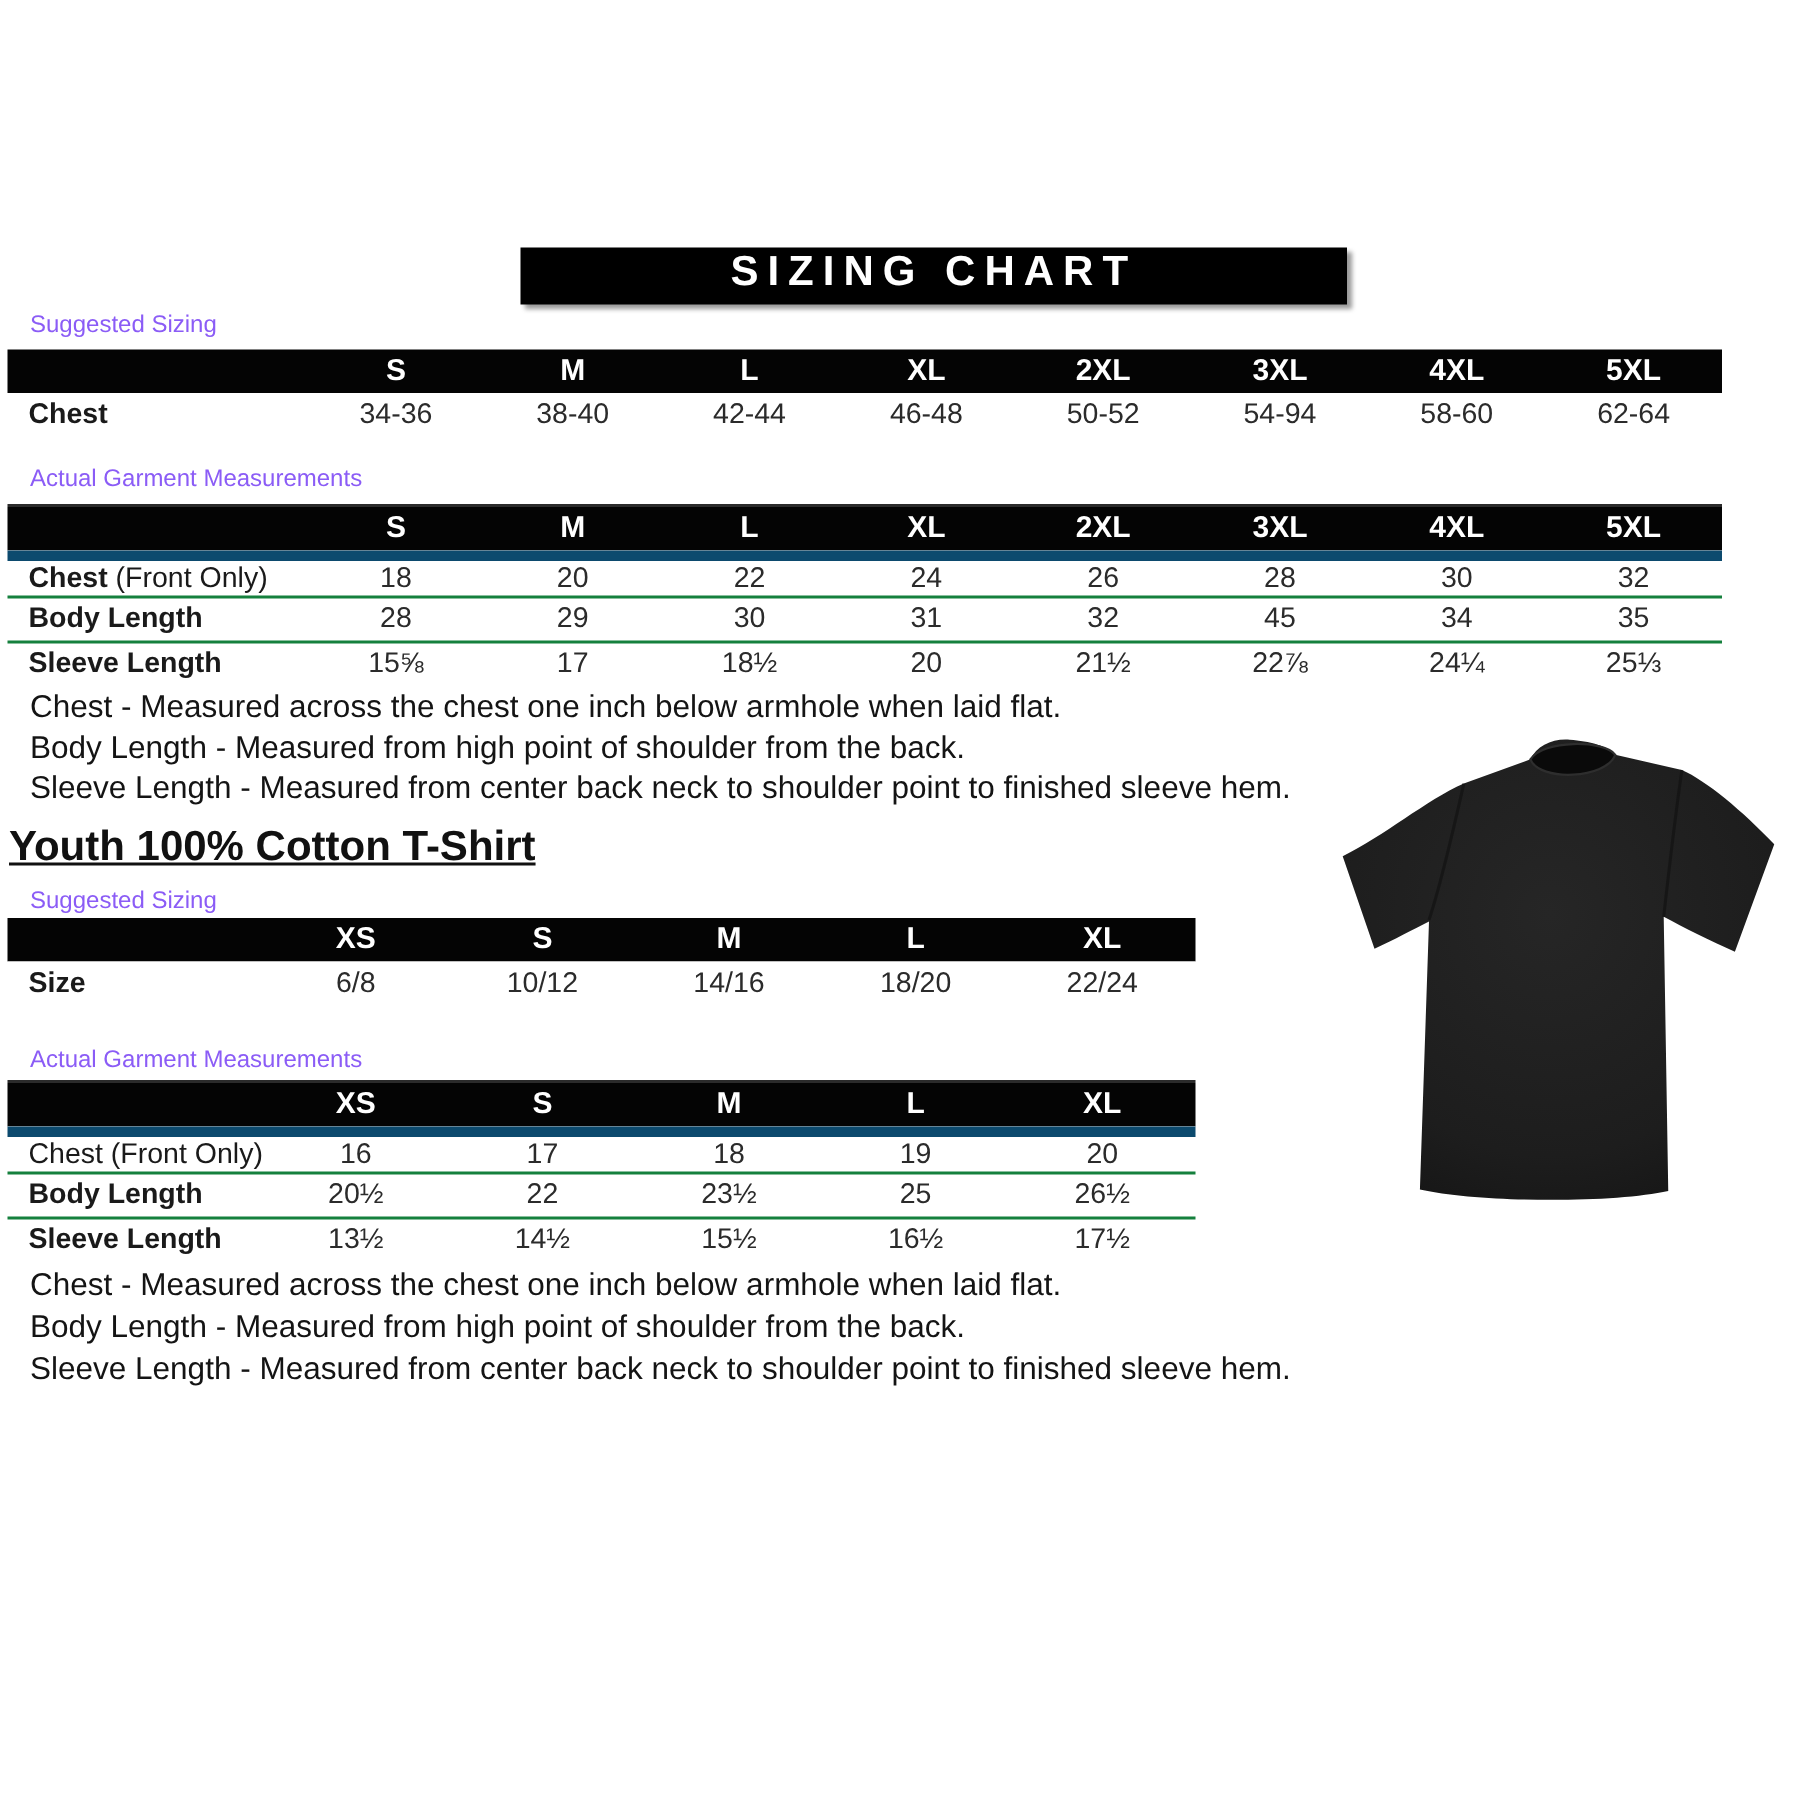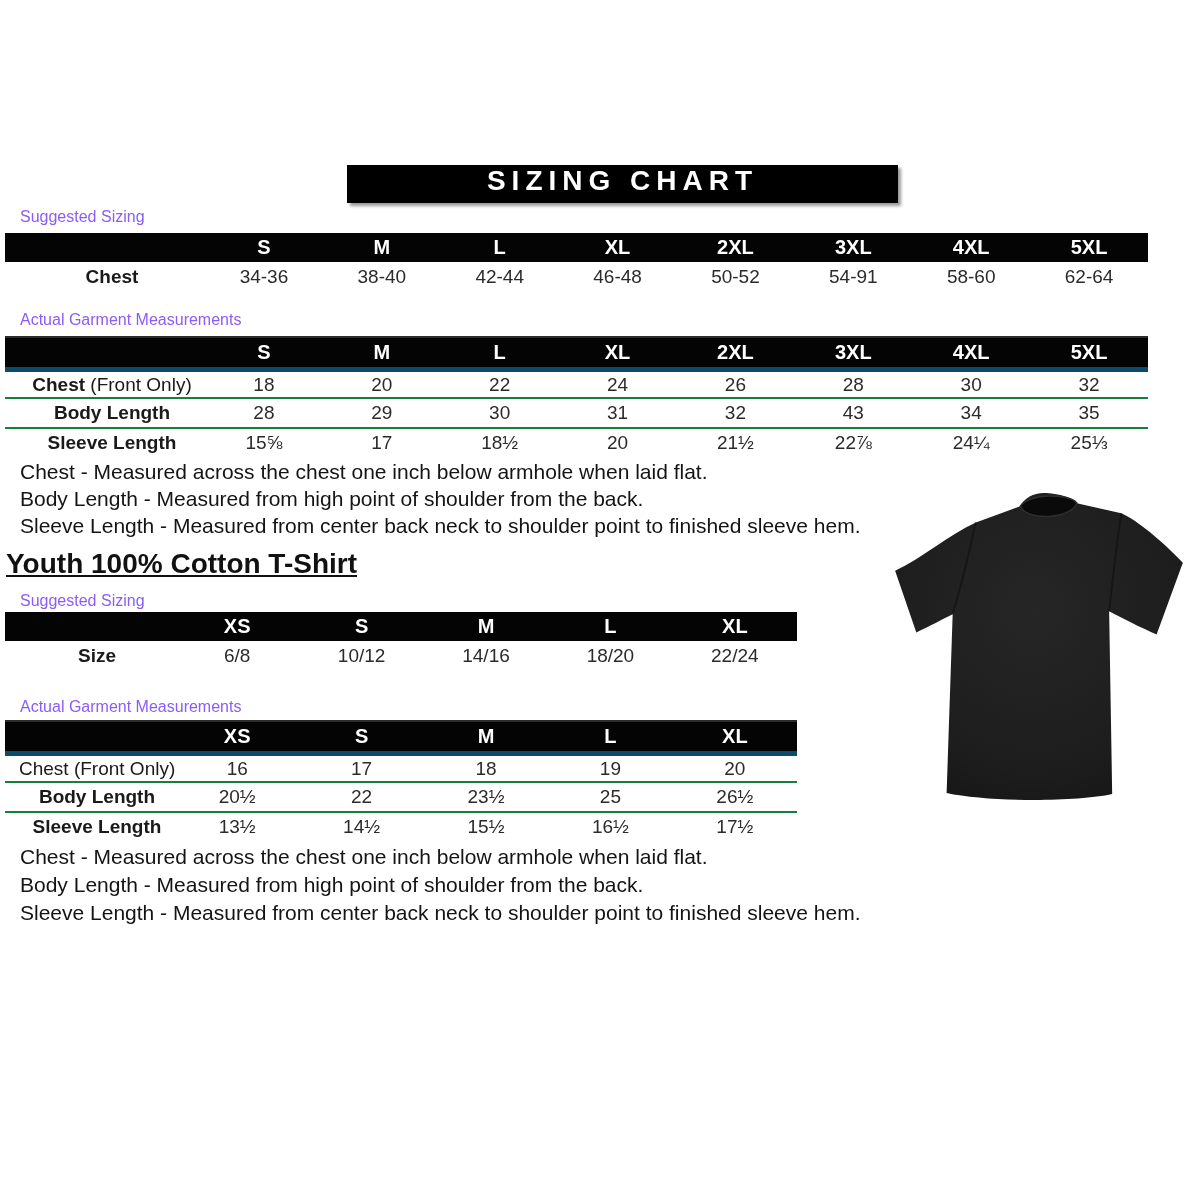--- a/index.html
+++ b/index.html
@@ -21,22 +21,22 @@
     font-weight:700;font-size:28px;letter-spacing:6px;
     box-shadow:3px 3px 3px rgba(0,0,0,.4);white-space:nowrap;
   }
   .sec-label{position:absolute;left:20px;font-size:16px;color:#8b5cf6;white-space:nowrap;}
   .sizing-table{position:absolute;font-size:19px;}
   .trow{display:flex;align-items:center;box-sizing:border-box;}
   .thead{background:#040404;color:#fff;height:29px;font-weight:700;font-size:20px;}
   .tdata{height:30px;background:#fff;}
   .bordered{border-top:2px solid #2b2b2b;}
   .bordered .tdata{border-top:2px solid #15803d;}
-  .bordered .tdata:nth-child(2){border-top:5px solid #0c4a6e;}
-  .tlabel{width:var(--lblw);padding-left:14px;box-sizing:border-box;white-space:nowrap;text-align:center;}
+  .bordered .tdata:nth-child(2){border-top:7px solid #0c4a6e;}
+  .tlabel{width:var(--lblw);padding-left:14px;box-sizing:border-box;white-space:nowrap;}
   .tlabel .b{font-weight:700;}
   .tcell{flex:1;text-align:center;color:#2b2b2b;}
   .thead .tcell{color:#fff;}
   .notes{position:absolute;left:20px;font-size:21px;line-height:27px;color:#141414;}
   .notes.tight{line-height:28px;}
   .note-line{white-space:nowrap;}
   .tshirt{position:absolute;left:882px;top:472px;width:318px;height:335px;}
 </style>
 </head>
 <body>
@@ -62,21 +62,21 @@
         <div class="tcell">4XL</div>
         <div class="tcell">5XL</div>
       </div>
       <div class="trow tdata">
         <div class="tlabel"><span class="b">Chest</span></div>
         <div class="tcell">34-36</div>
         <div class="tcell">38-40</div>
         <div class="tcell">42-44</div>
         <div class="tcell">46-48</div>
         <div class="tcell">50-52</div>
-        <div class="tcell">54-91</div>
+        <div class="tcell">54-94</div>
         <div class="tcell">58-60</div>
         <div class="tcell">62-64</div>
       </div>
     </div>
 
   <div class="sec-label" style="top:311px">Actual Garment Measurements</div>
 
   <div class="sizing-table bordered" style="left:5px;top:336px;width:1143px;--lblw:200px">
       <div class="trow thead">
         <div class="tlabel"></div>
@@ -100,21 +100,21 @@
         <div class="tcell">30</div>
         <div class="tcell">32</div>
       </div>
       <div class="trow tdata">
         <div class="tlabel"><span class="b">Body Length</span></div>
         <div class="tcell">28</div>
         <div class="tcell">29</div>
         <div class="tcell">30</div>
         <div class="tcell">31</div>
         <div class="tcell">32</div>
-        <div class="tcell">43</div>
+        <div class="tcell">45</div>
         <div class="tcell">34</div>
         <div class="tcell">35</div>
       </div>
       <div class="trow tdata">
         <div class="tlabel"><span class="b">Sleeve Length</span></div>
         <div class="tcell">15⅝</div>
         <div class="tcell">17</div>
         <div class="tcell">18½</div>
         <div class="tcell">20</div>
         <div class="tcell">21½</div>

